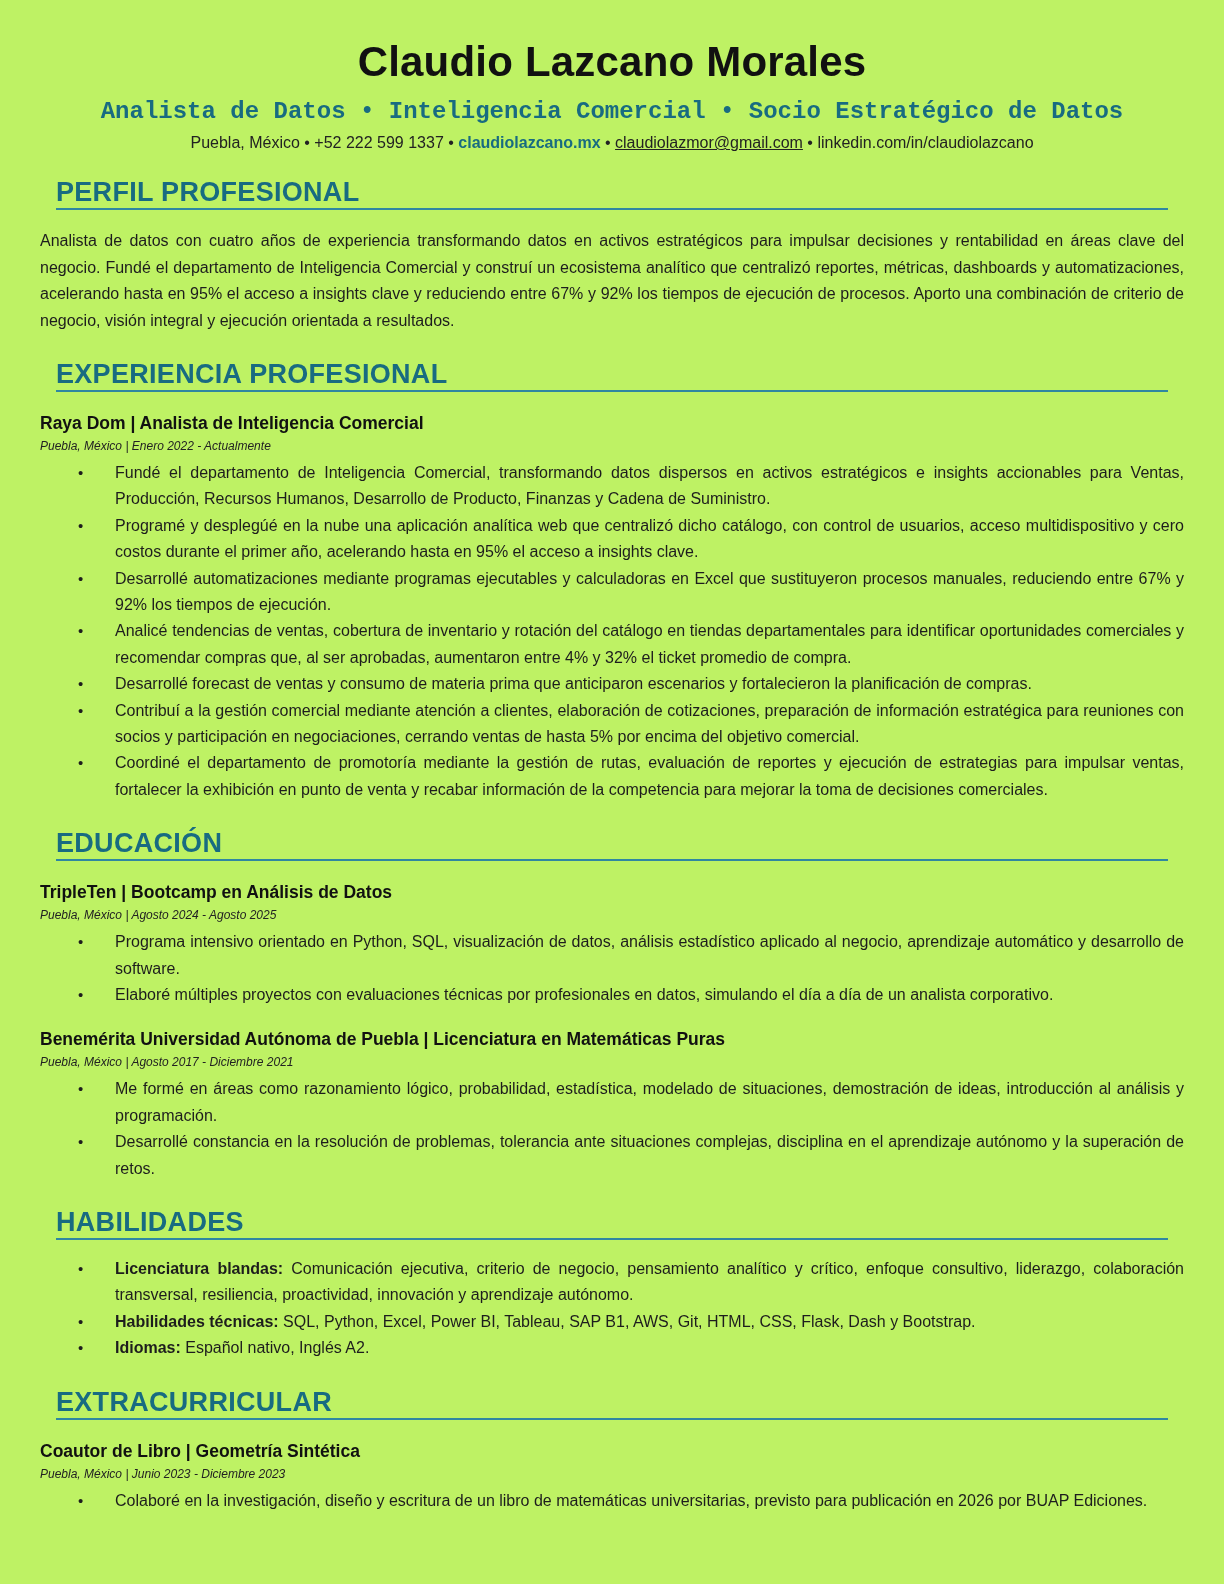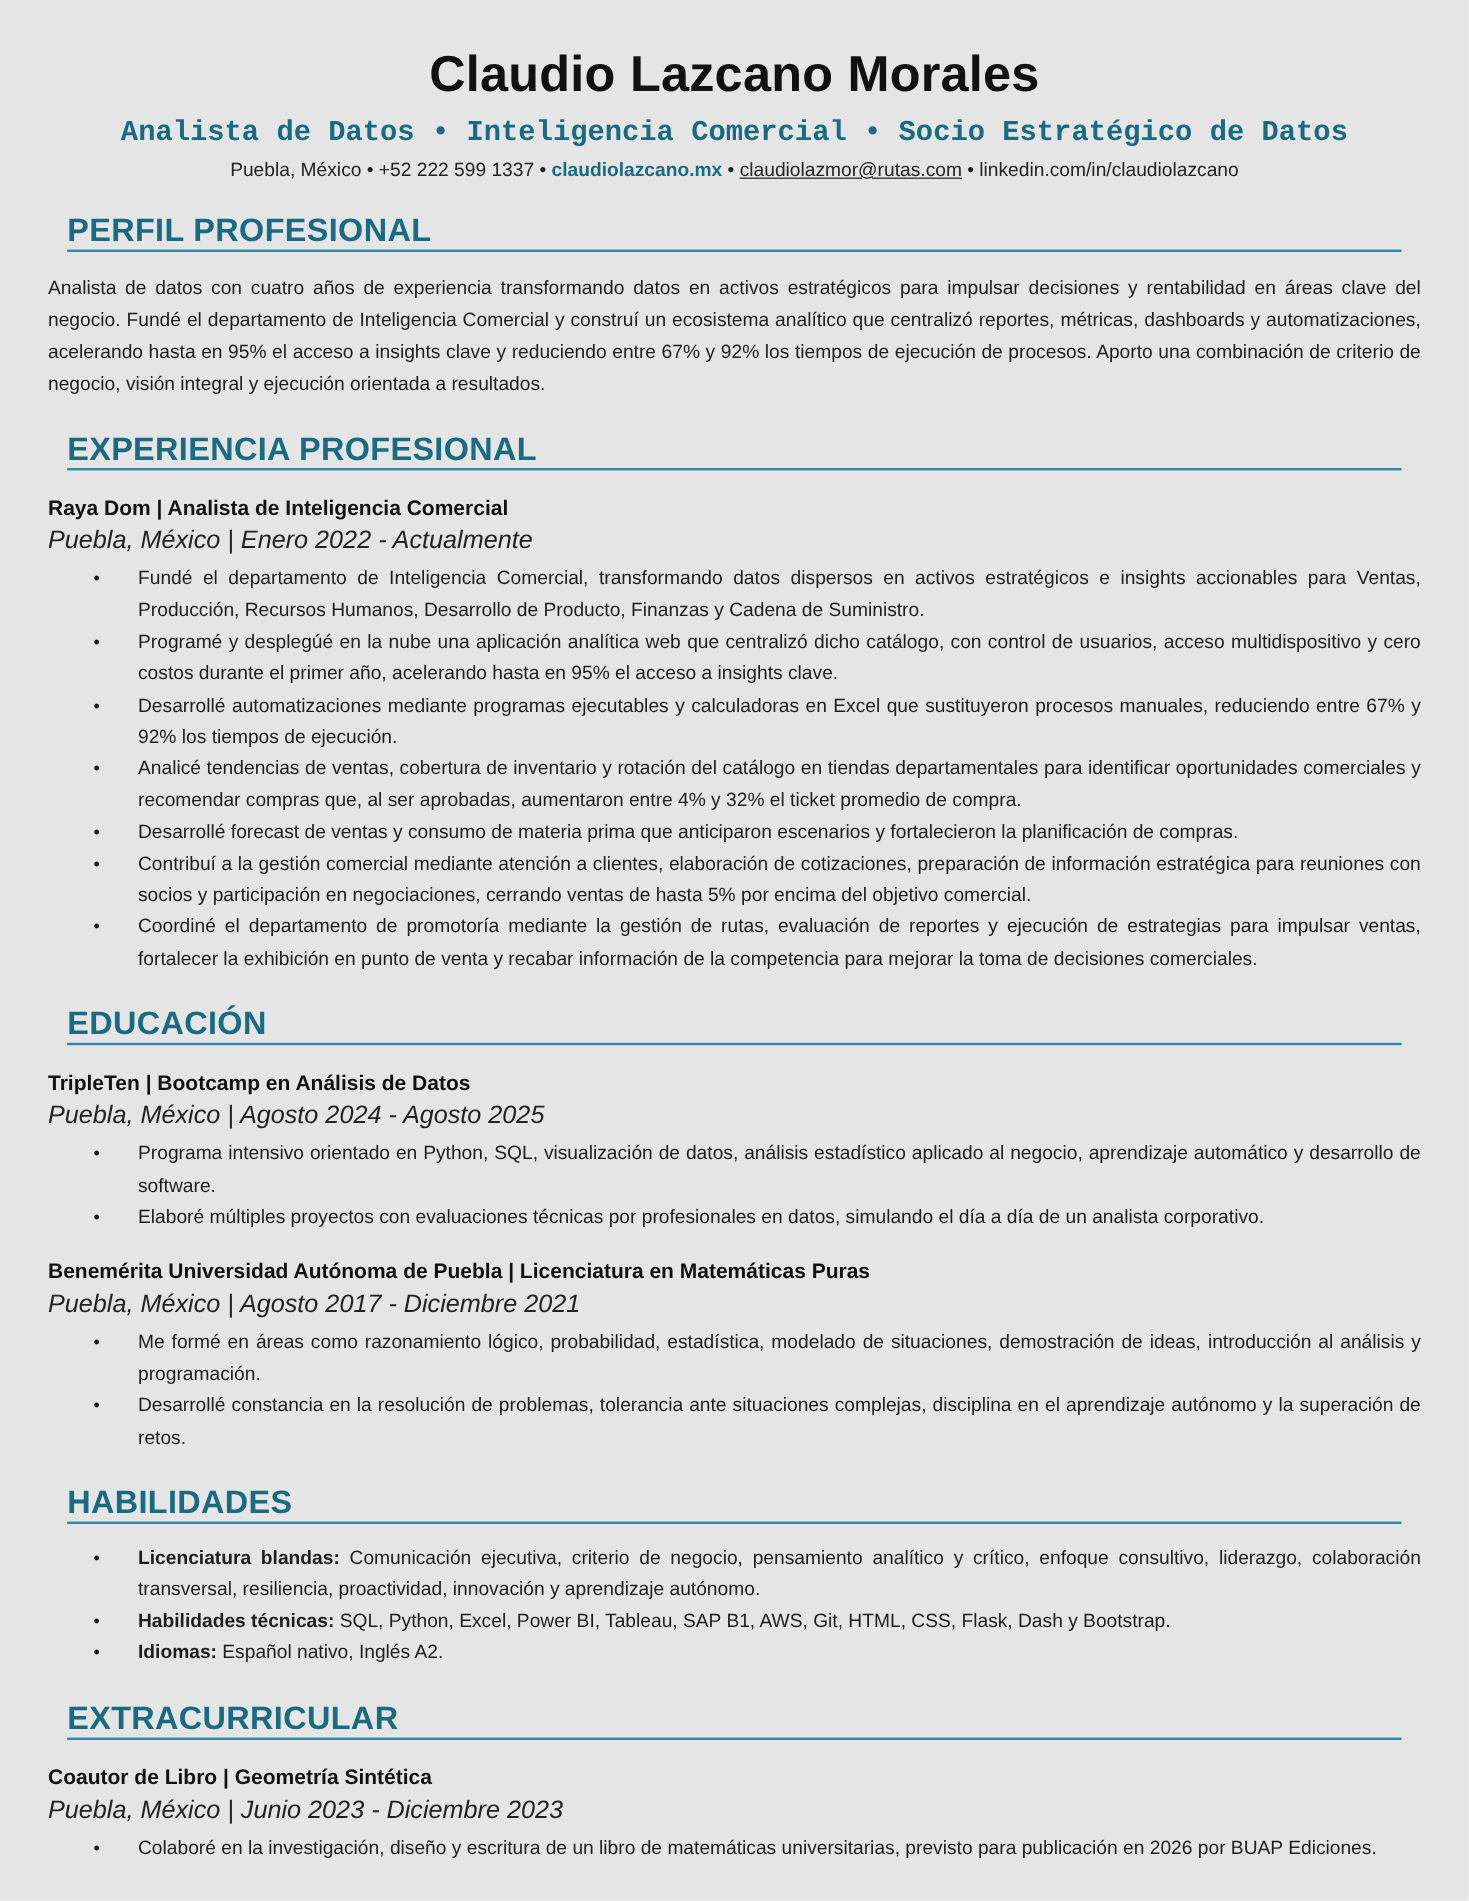--- a/index.html
+++ b/index.html
@@ -9,21 +9,21 @@
   }
   *{box-sizing:border-box;}
   html,body{margin:0;padding:0;background:#ffffff;}
   .page{
     width:1224px;
     height:1584px;
     margin:0 auto;
     padding:38px 40px 30px 40px;
     font-family:"Liberation Sans","DejaVu Sans",sans-serif;
     color:var(--text);
-    background:#e5e5e5;
+    background:#bef264;
     overflow:hidden;
   }
   
   .name{
     margin:0;
     text-align:center;
     font-size:42px;
     font-weight:bold;
     letter-spacing:0.2px;
     line-height:1.15;
@@ -72,21 +72,21 @@
   }
   .entry{margin-top:21px;}
   .entry-heading{
     margin:0;
     font-size:17.5px;
     font-weight:bold;
     color:#111;
   }
   .entry-meta{
     margin-top:5px;
-    font-size:21px;
+    font-size:12px;
     font-style:italic;
     color:#222;
   }
   ul.bullets{
     list-style:none;
     margin:7px 0 0 0;
     padding:0 0 0 75px;
   }
   ul.bullets li{
     position:relative;
@@ -105,21 +105,21 @@
 </style>
 </head>
 <body>
 
 <div class="page">
 
   <header>
     <h1 class="name">Claudio Lazcano Morales</h1>
     <div class="tagline">Analista de Datos • Inteligencia Comercial • Socio Estratégico de Datos</div>
     <div class="contact">
-      <span>Puebla, México • +52 222 599 1337 • </span><a class="site">claudiolazcano.mx</a><span> • </span><a class="email">claudiolazmor@rutas.com</a><span> • </span><span>linkedin.com/in/claudiolazcano</span>
+      <span>Puebla, México • +52 222 599 1337 • </span><a class="site">claudiolazcano.mx</a><span> • </span><a class="email">claudiolazmor@gmail.com</a><span> • </span><span>linkedin.com/in/claudiolazcano</span>
     </div>
   </header>
 
   <section class="section">
     <h2 class="section-title">PERFIL PROFESIONAL</h2>
     <p class="profile-par">Analista de datos con cuatro años de experiencia transformando datos en activos estratégicos para impulsar decisiones y rentabilidad en áreas clave del negocio. Fundé el departamento de Inteligencia Comercial y construí un ecosistema analítico que centralizó reportes, métricas, dashboards y automatizaciones, acelerando hasta en 95% el acceso a insights clave y reduciendo entre 67% y 92% los tiempos de ejecución de procesos. Aporto una combinación de criterio de negocio, visión integral y ejecución orientada a resultados.</p>
   </section>
 
   <section class="section">
     <h2 class="section-title">EXPERIENCIA PROFESIONAL</h2>

